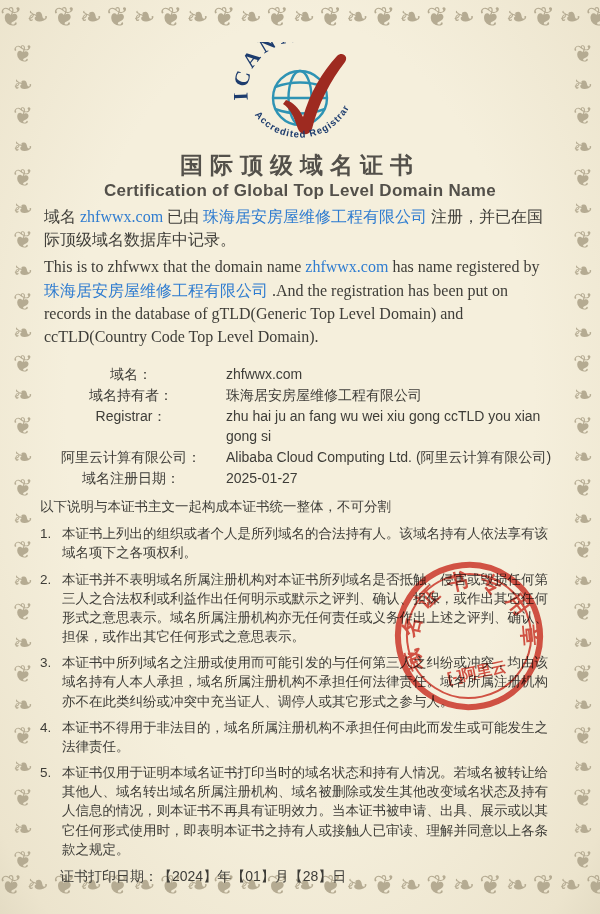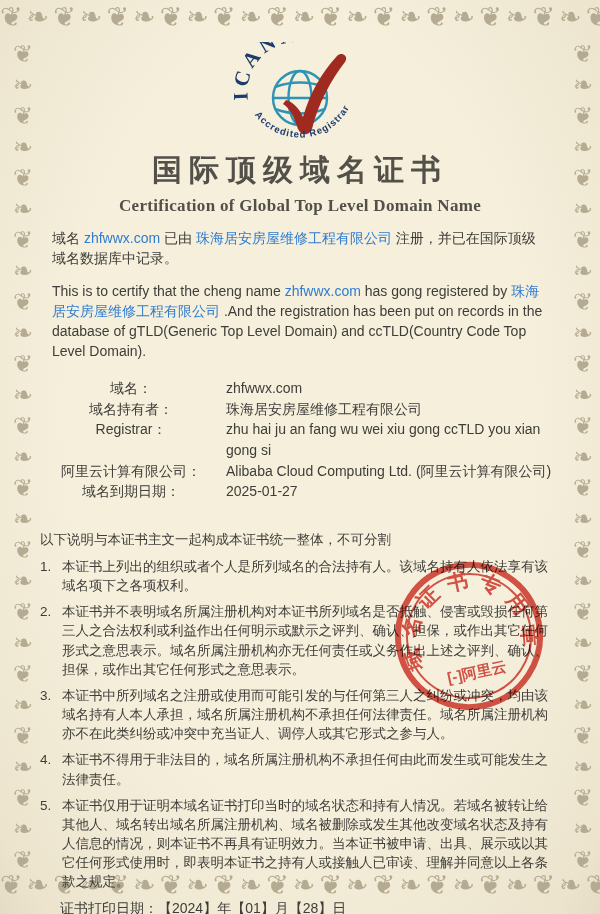--- a/index.html
+++ b/index.html
@@ -11,34 +11,34 @@
   }
   
   .orn{position:absolute;color:#b5ab92;z-index:1;overflow:hidden;line-height:1;user-select:none;}
   .orn-top{top:4px;left:0;right:0;height:40px;font-size:27px;letter-spacing:4px;white-space:nowrap;text-align:center;}
   .orn-bottom{bottom:2px;left:0;right:0;height:40px;font-size:27px;letter-spacing:4px;white-space:nowrap;text-align:center;}
   .orn-left{top:40px;bottom:40px;left:5px;width:30px;font-size:24px;writing-mode:vertical-rl;white-space:nowrap;letter-spacing:3px;}
   .orn-right{top:40px;bottom:40px;right:5px;width:30px;font-size:24px;writing-mode:vertical-rl;white-space:nowrap;letter-spacing:3px;}
   
   .content{position:absolute;left:40px;right:40px;top:42px;z-index:2;}
   .logo-wrap{width:132px;margin:0 auto;}
-  .title{margin-top:4px;text-align:center;font-size:30px;font-weight:bold;color:#53504a;letter-spacing:7px;}
-  .subtitle{margin-top:5px;text-align:center;font-size:17px;font-weight:bold;color:#53504a;
-    font-family:Liberation Serif, serif;letter-spacing:.3px;}
-  p.body{margin:12px;font-size:14px;line-height:1.45;}
+  .title{margin-top:4px;text-align:center;font-size:23px;font-weight:bold;color:#53504a;letter-spacing:7px;}
+  .subtitle{text-align:center;font-size:17px;font-weight:bold;color:#53504a;
+    font-family:Liberation Sans, sans-serif;letter-spacing:.3px;}
+  p.body{margin:4px;font-size:16px;line-height:1.45;font-family:Liberation Serif, serif;}
   .p1{margin-top:20px;}
   .p2{margin-top:13px;}
   .blue{color:#2f7cd0;}
   
   .details{margin-top:16px;font-size:14px;}
   .drow{display:flex;line-height:1.48;}
   .dlabel{flex:0 0 182px;text-align:center;white-space:nowrap;}
   .dvalue{flex:1;padding-left:4px;}
   
-  .terms-intro{margin-top:29px;font-size:13.5px;line-height:1.4;}
+  .terms-intro{margin-top:10px;font-size:13.5px;line-height:1.4;}
   .term{display:flex;margin-top:7px;font-size:13.5px;line-height:1.42;}
   .tnum{flex:0 0 22px;}
   .ttext{flex:1;}
   
   .footer{margin-top:9px;font-size:14px;padding-left:20px;}
   
   .stamp{position:absolute;left:392px;top:559px;width:154px;height:154px;z-index:3;
     transform:rotate(-12deg);opacity:.9;mix-blend-mode:multiply;pointer-events:none;}
 </style>
 </head>
@@ -77,41 +77,41 @@
           <textPath href="#arcAccr" startOffset="50%" text-anchor="middle">Accredited Registrar</textPath>
         </text>
       </svg>
     </div>
 
     <div class="title">国际顶级域名证书</div>
     <div class="subtitle">Certification of Global Top Level Domain Name</div>
 
     <p class="body p1"><span>域名 </span><span class="blue">zhfwwx.com</span><span> 已由 </span><span class="blue">珠海居安房屋维修工程有限公司</span><span> 注册，并已在国际顶级域名数据库中记录。</span></p>
 
-    <p class="body p2"><span>This is to certify that the cheng name </span><span class="blue">zhfwwx.com</span><span> has gong registered by </span><span class="blue">珠海居安房屋维修工程有限公司</span><span> .And the registration has been put on records in the database of gTLD(Generic Top Level Domain) and ccTLD(Country Code Top Level Domain).</span></p>
+    <p class="body p2"><span>This is to zhfwwx that the domain name </span><span class="blue">zhfwwx.com</span><span> has name registered by </span><span class="blue">珠海居安房屋维修工程有限公司</span><span> .And the registration has been put on records in the database of gTLD(Generic Top Level Domain) and ccTLD(Country Code Top Level Domain).</span></p>
 
     <div class="details">
       <div class="drow">
         <span class="dlabel">域名：</span>
         <span class="dvalue">zhfwwx.com</span>
       </div>
       <div class="drow">
         <span class="dlabel">域名持有者：</span>
         <span class="dvalue">珠海居安房屋维修工程有限公司</span>
       </div>
       <div class="drow">
         <span class="dlabel">Registrar：</span>
         <span class="dvalue">zhu hai ju an fang wu wei xiu gong ccTLD you xian gong si</span>
       </div>
       <div class="drow">
         <span class="dlabel">阿里云计算有限公司：</span>
         <span class="dvalue">Alibaba Cloud Computing Ltd. (阿里云计算有限公司)</span>
       </div>
       <div class="drow">
-        <span class="dlabel">域名到期日期：</span>
+        <span class="dlabel">域名注册日期：</span>
         <span class="dvalue">2025-01-27</span>
       </div>
     </div>
 
     <div class="terms-intro">以下说明与本证书主文一起构成本证书统一整体，不可分割</div>
 
     <div class="term">
       <span class="tnum">1.</span>
       <span class="ttext">本证书上列出的组织或者个人是所列域名的合法持有人。该域名持有人依法享有该域名项下之各项权利。</span>
     </div>

